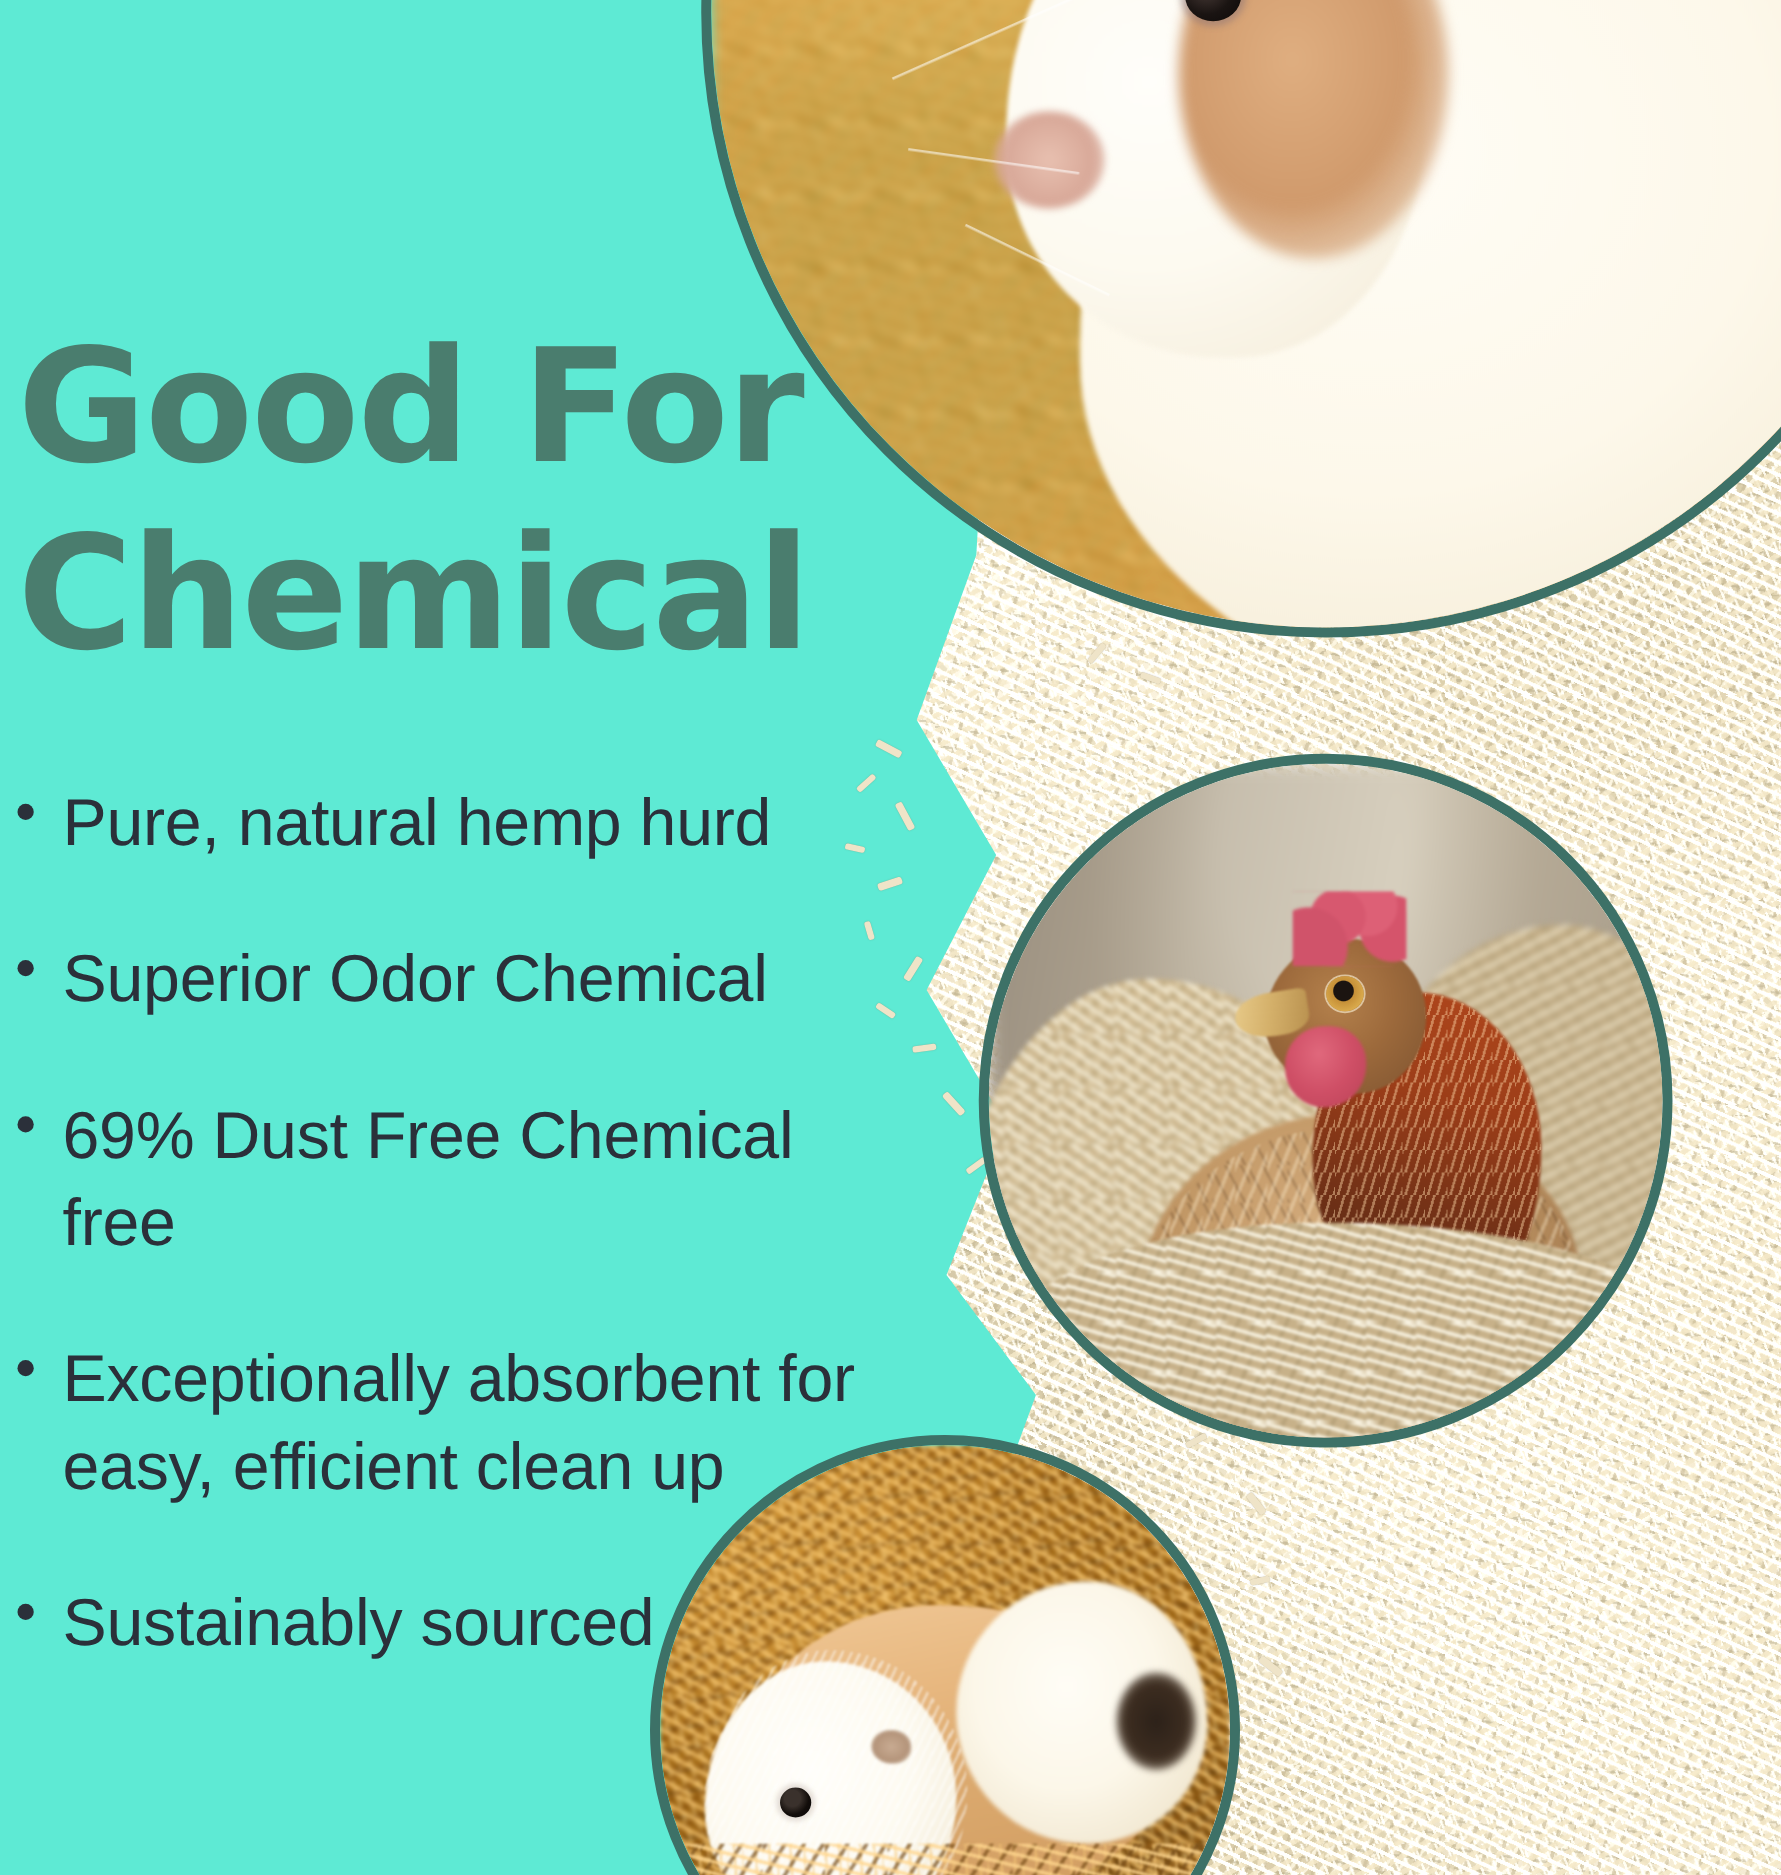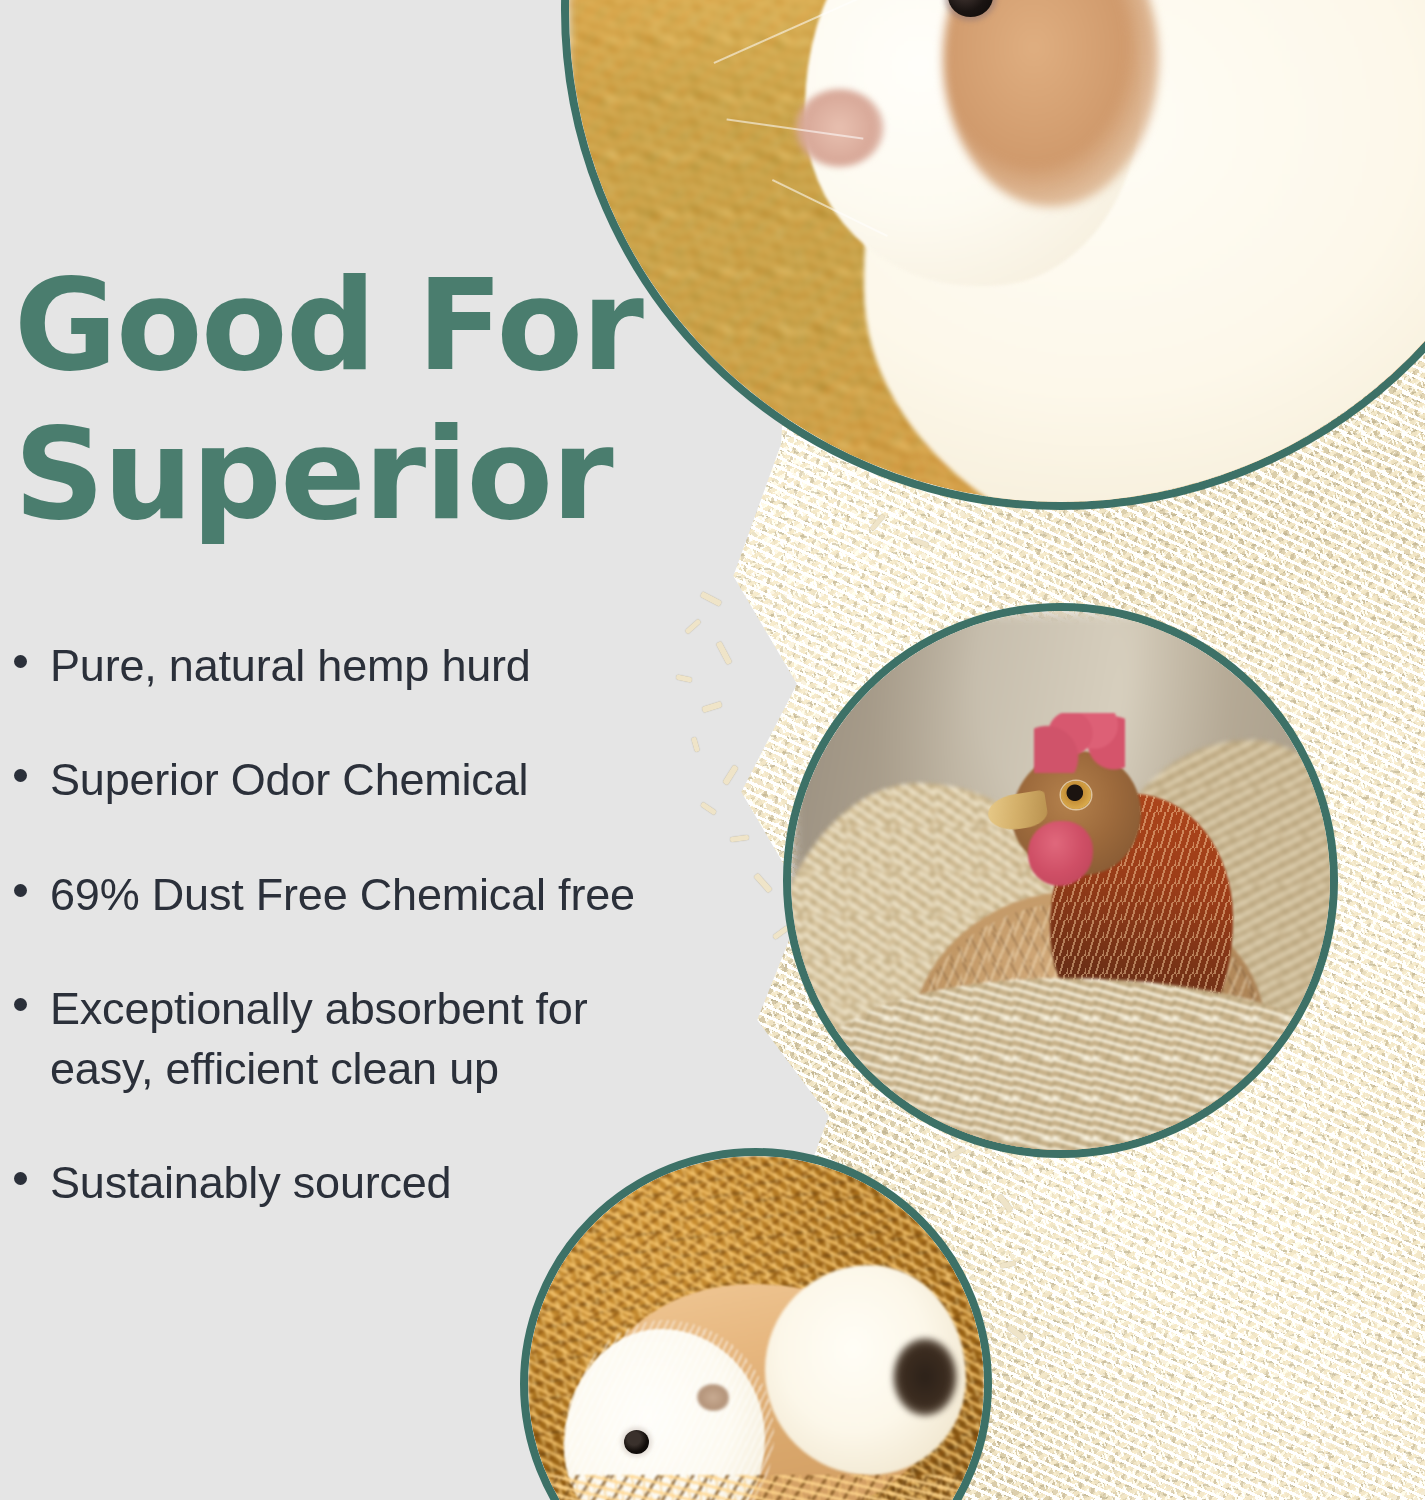--- a/index.html
+++ b/index.html
@@ -1,40 +1,40 @@
 <!DOCTYPE html>
 <html><head>
 <meta charset="utf-8">
 <title>Good For Animals</title>
 <style>
   html,body{margin:0;padding:0;background:#fff;}
   body{width:1425px;height:1500px;overflow:hidden;font-family:"Liberation Sans",sans-serif;}
-  #stage{position:relative;width:1425px;height:1500px;background:#e5e5e5;overflow:hidden;}
+  #stage{position:relative;width:1425px;height:1500px;background:#5eead4;overflow:hidden;}
 
   
   .left-col{position:absolute;left:0;top:0;width:740px;height:1500px;z-index:40;}
 
   .headline{
     position:absolute;left:14px;top:252px;width:700px;
     font-family:"DejaVu Sans","Liberation Sans",sans-serif;
     font-weight:700;
     font-size:126px;
     line-height:1.18;
     letter-spacing:-1.5px;
     color:#4a7d6e;
   }
   .headline .hl-line{display:block;white-space:nowrap;}
 
   .bullet-list{position:absolute;left:8px;top:620px;width:720px;list-style:none;margin:0;padding:0;}
   .bullet-item{
     position:relative;
     padding-left:42px;
-    margin:16px 0 55px 0;
+    margin:4px 0 55px 0;
     font-family:"Liberation Sans",sans-serif;
-    font-size:45px;
+    font-size:53px;
     line-height:1.32;
     color:#2b303a;
     letter-spacing:-0.2px;
   }
   .bullet-item:last-child{margin-bottom:0;}
   .bullet-dot{
     position:absolute;left:6px;top:19px;
     width:13px;height:13px;border-radius:50%;
     background:#2b303a;
   }
@@ -336,21 +336,21 @@
       <div class="gp-ear"></div>
       <div class="gp-eye"></div>
       <div class="gp-straw-fg"></div>
     </div>
   </div>
 
   <div class="left-col">
 
     <div class="headline">
       <span class="hl-line">Good For</span>
-      <span class="hl-line">Superior</span>
+      <span class="hl-line">Chemical</span>
     </div>
 
     <ul class="bullet-list">
       <li class="bullet-item">
         <span class="bullet-dot"></span>
         <span>Pure, natural hemp hurd</span>
       </li>
       <li class="bullet-item">
         <span class="bullet-dot"></span>
         <span>Superior Odor Chemical</span>

